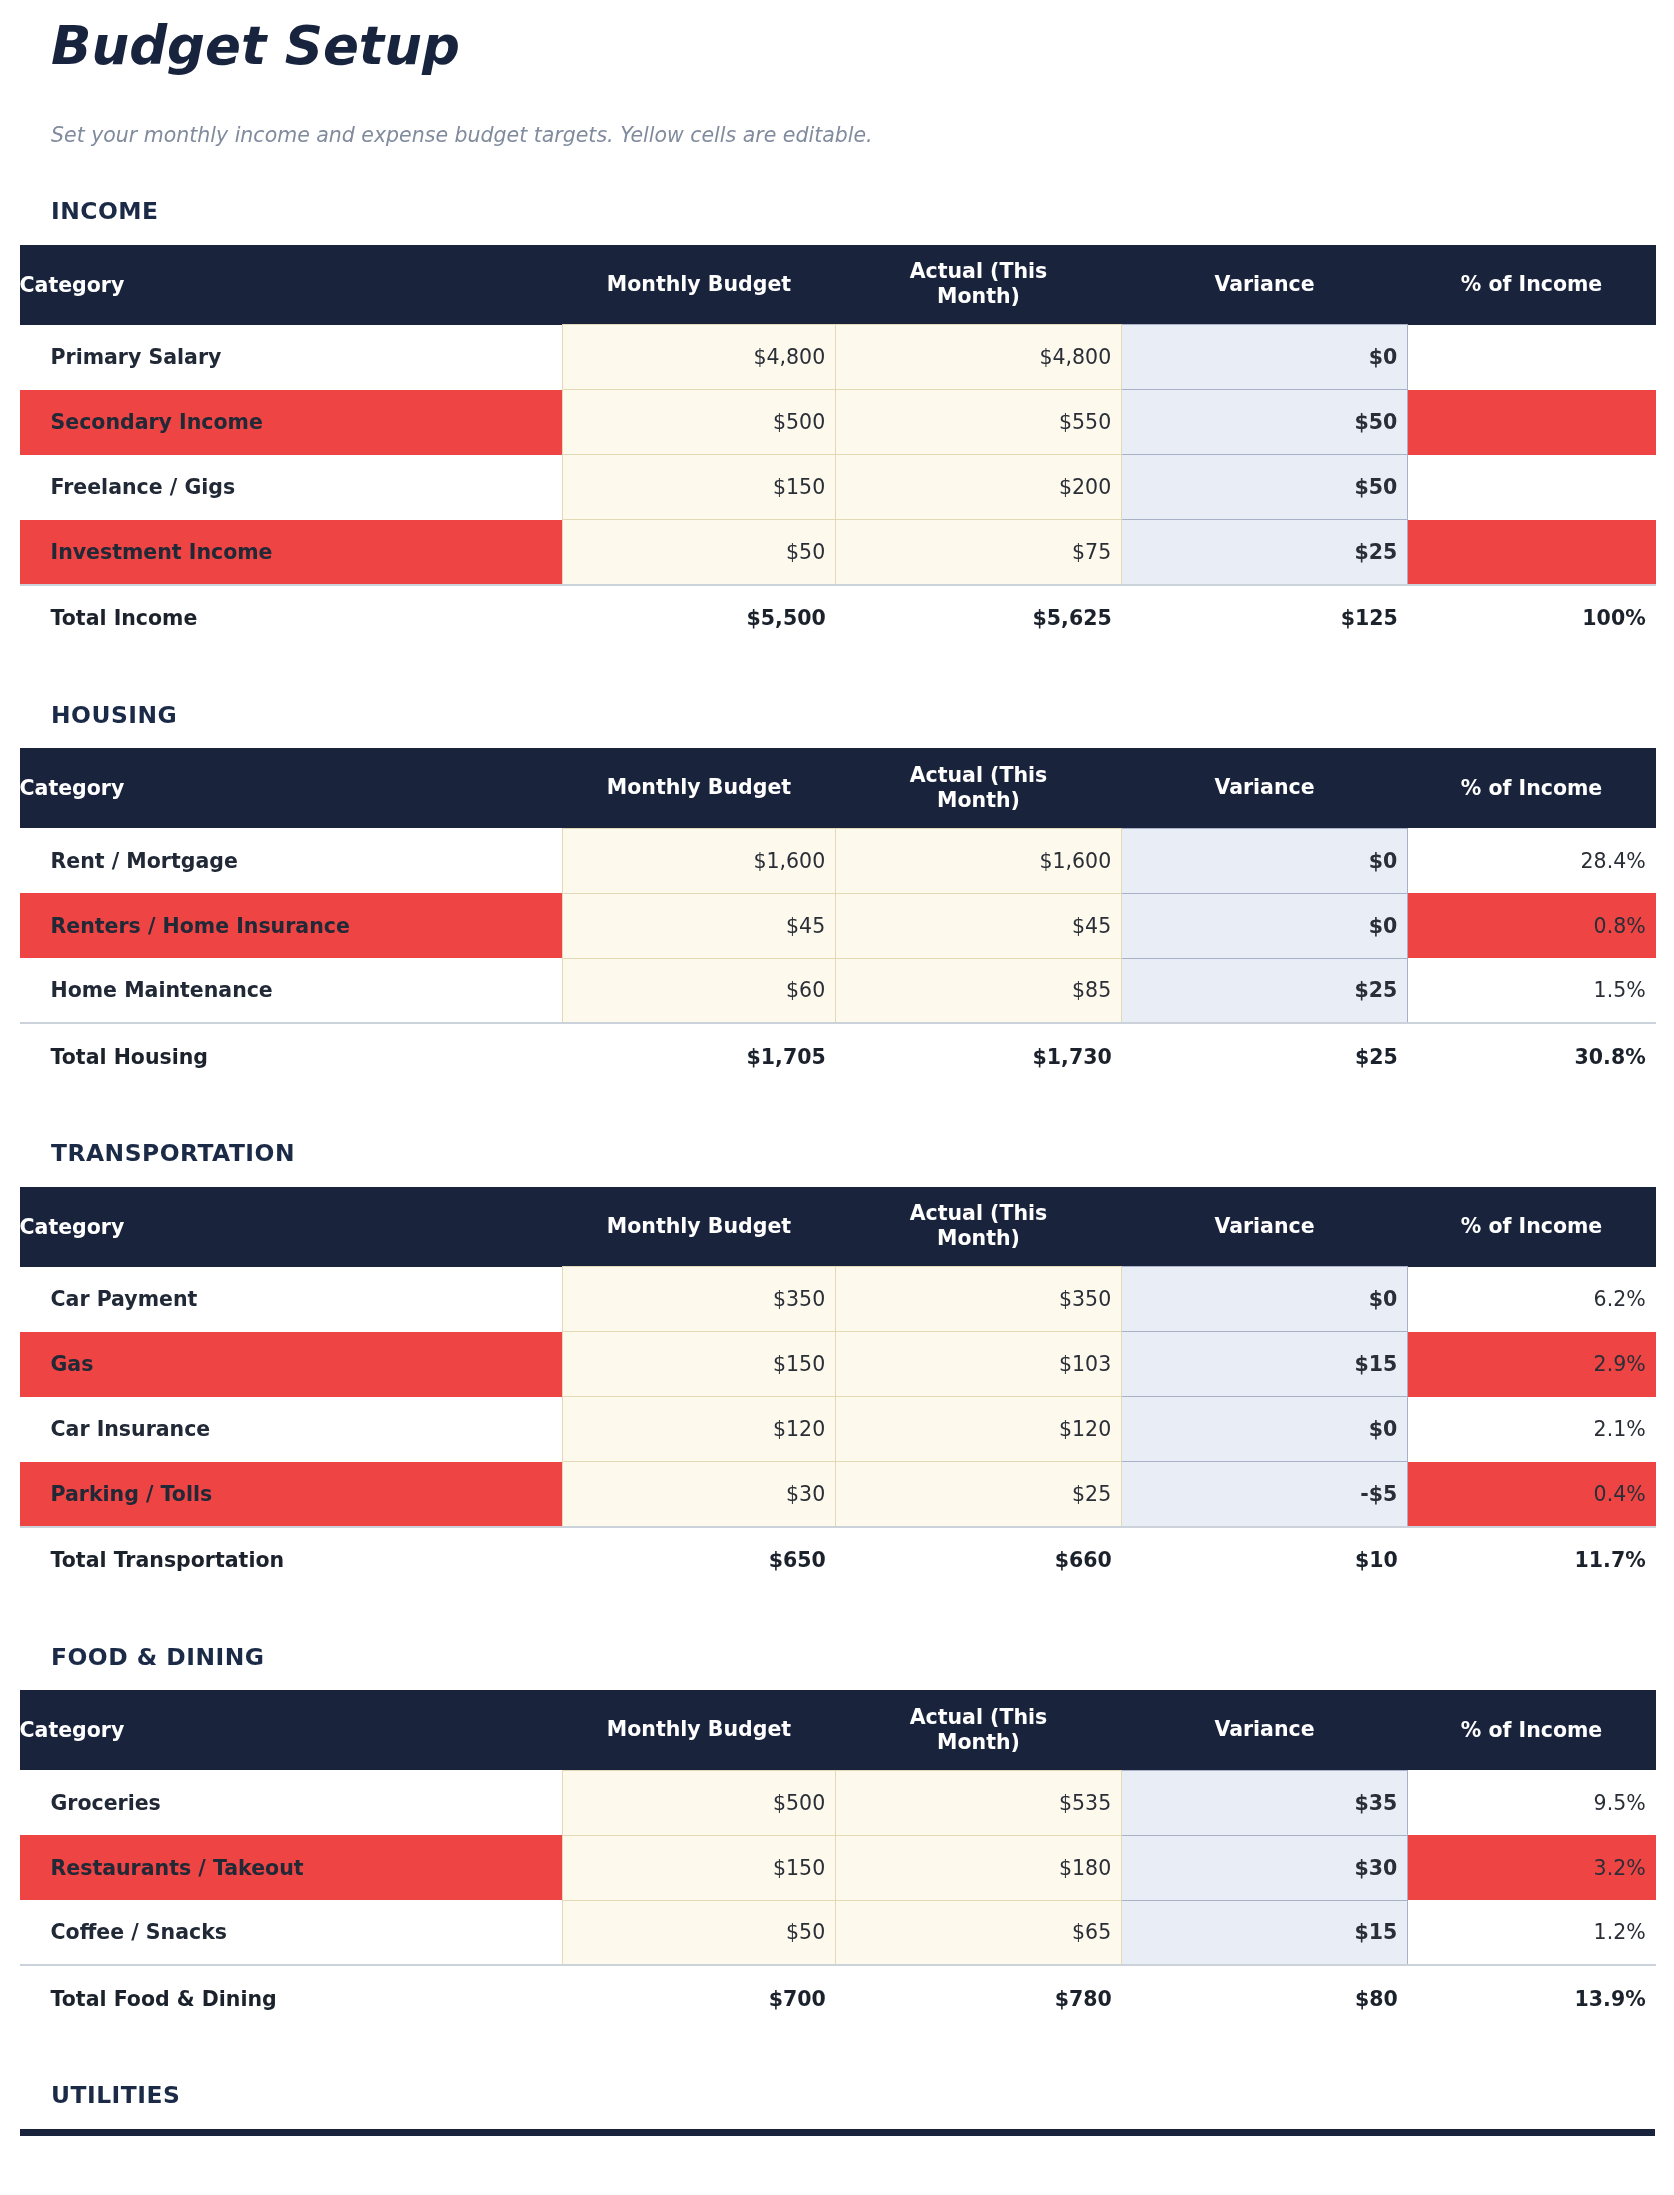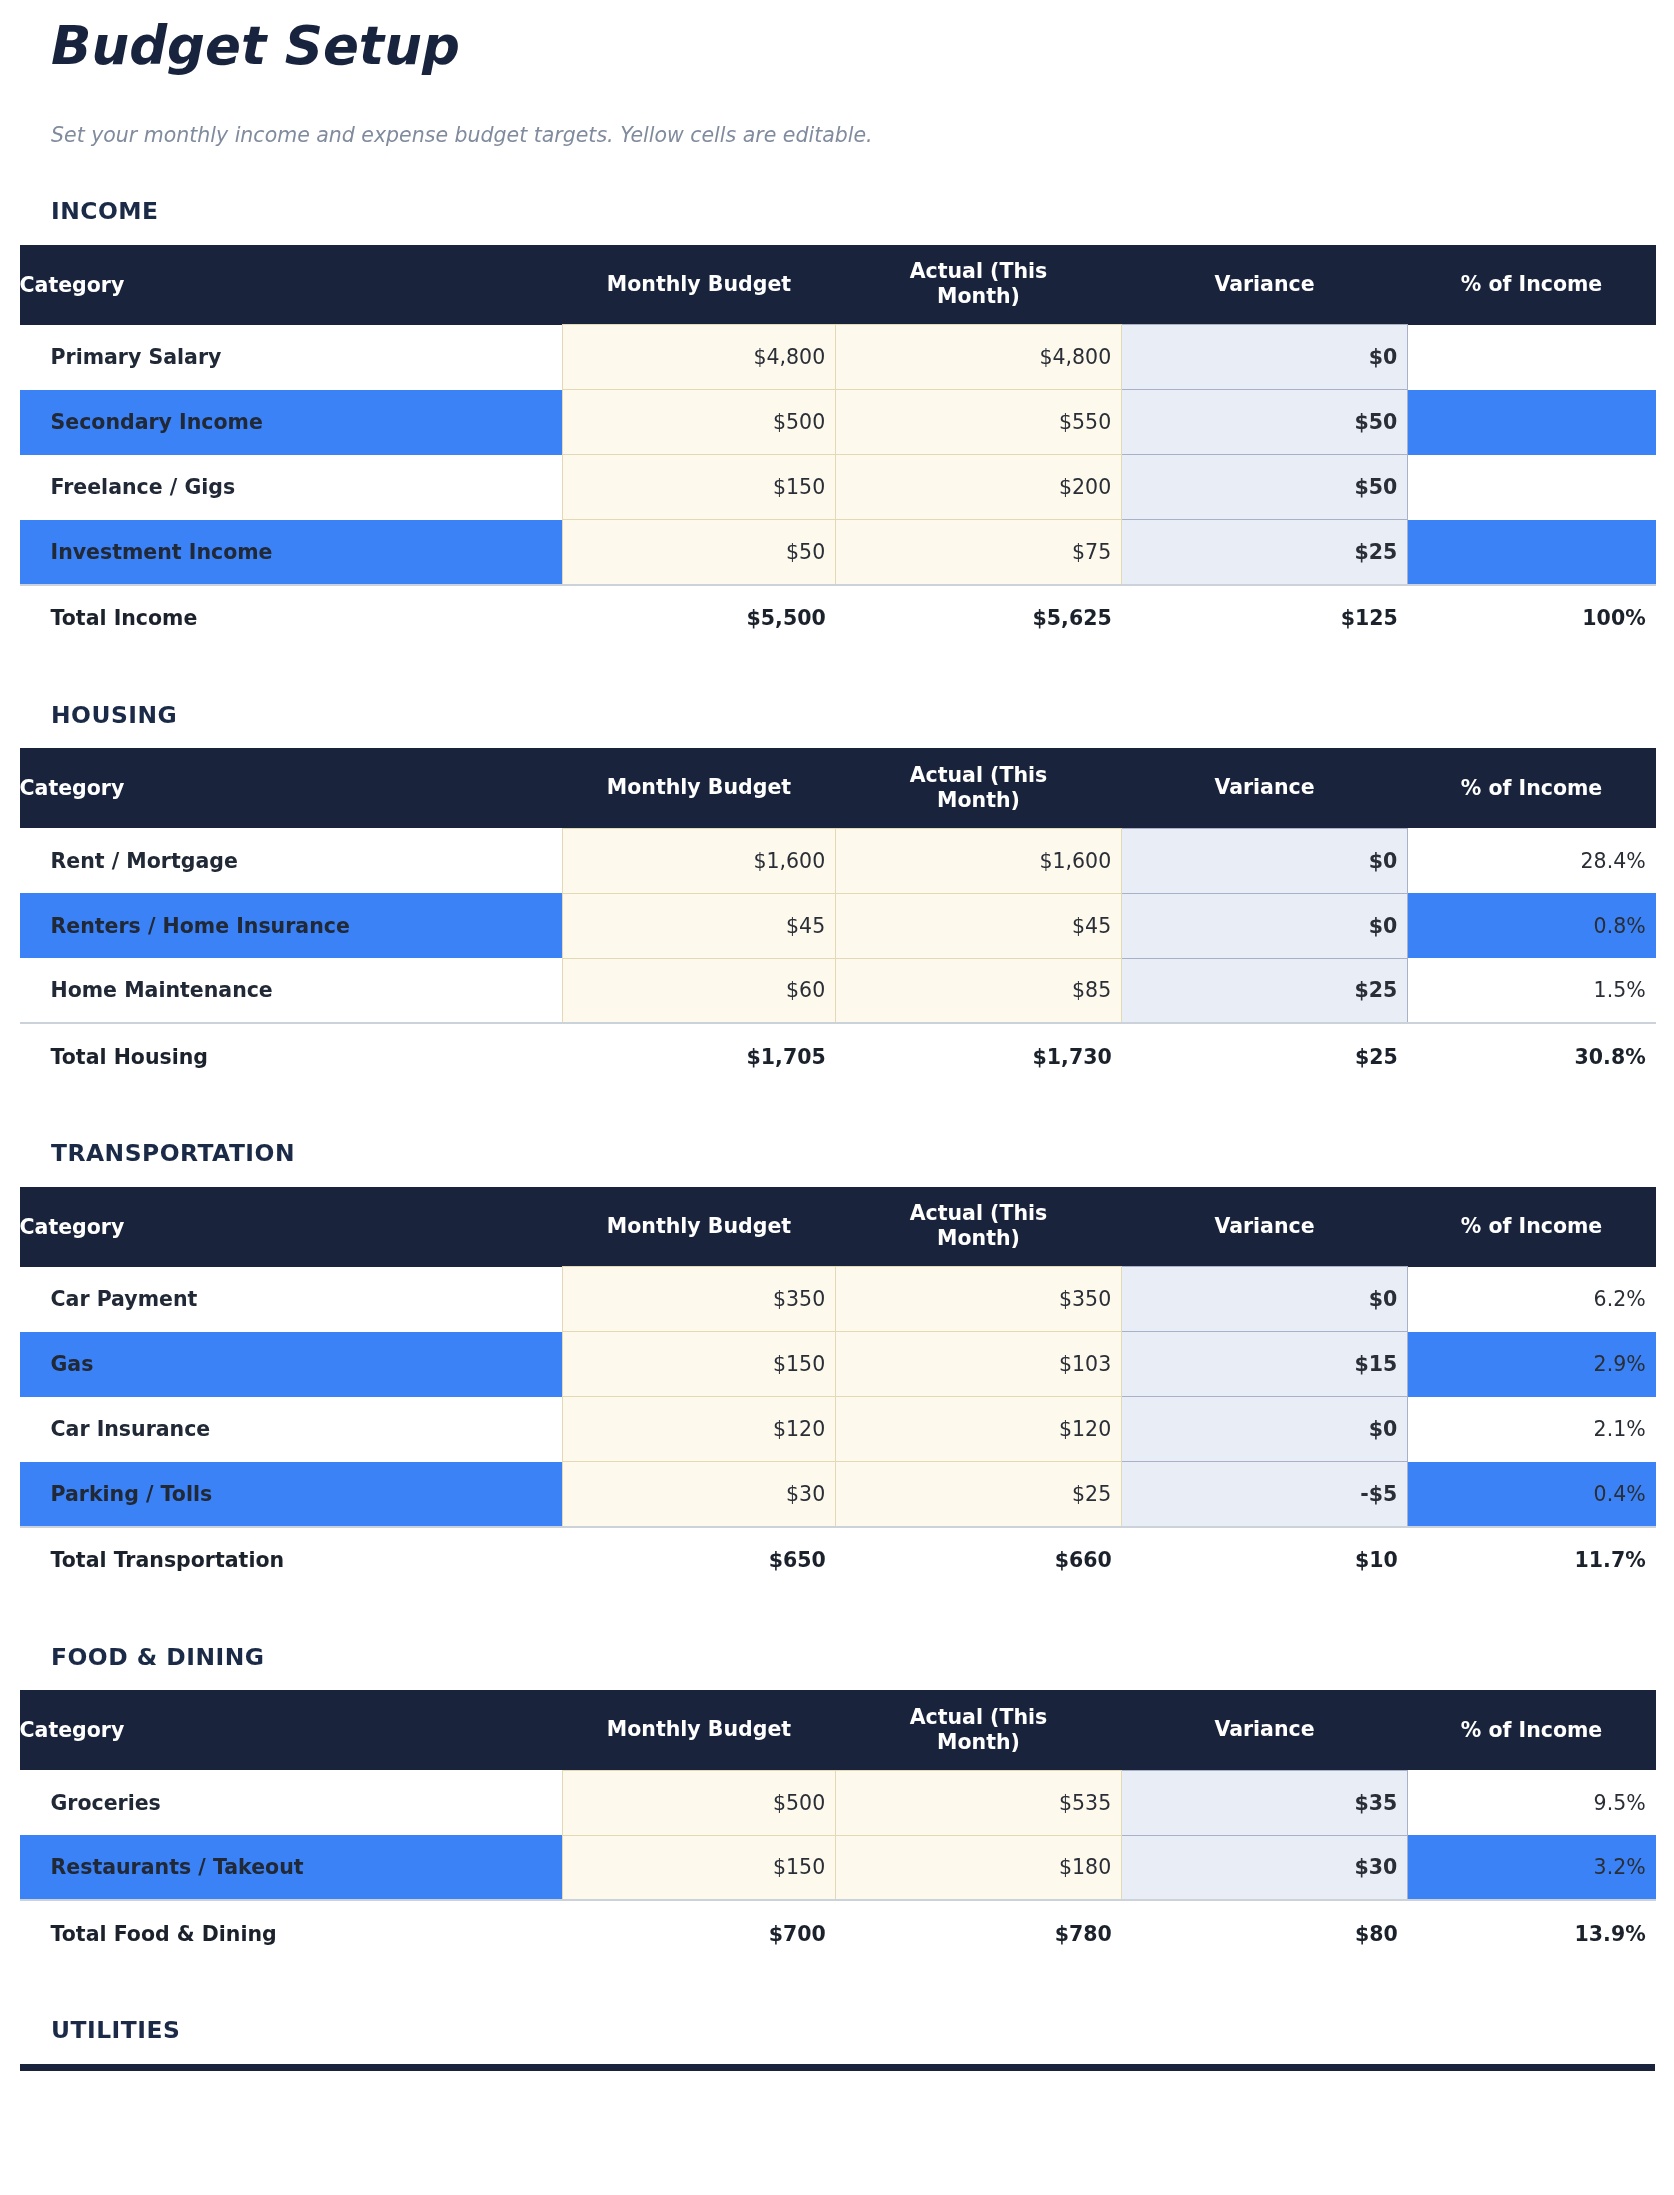--- a/index.html
+++ b/index.html
@@ -54,21 +54,21 @@
   thead th.col-cat {
     text-align: left;
   }
   .th-inner { display: inline-block; line-height: 25px; }
   .th-narrow { max-width: 146px; }
   tbody td {
     height: 65px;
     vertical-align: middle;
     background: #ffffff;
   }
-  tr.alt td { background: #3b82f6; }
+  tr.alt td { background: #ef4444; }
   td.cat {
     padding-left: 31px;
     font-weight: bold;
     color: #212836;
   }
   td.num {
     text-align: right;
     padding-right: 9.8px;
     color: #2a2e36;
   }
@@ -314,20 +314,27 @@
   </tr>
 
   <tr class="alt">
     <td class="cat">Restaurants / Takeout</td>
     <td class="num cell-yellow">$150</td>
     <td class="num cell-yellow">$180</td>
     <td class="num cell-var v-green">$30</td>
     <td class="num">3.2%</td>
   </tr>
 
+  <tr>
+    <td class="cat">Coffee / Snacks</td>
+    <td class="num cell-yellow">$50</td>
+    <td class="num cell-yellow">$65</td>
+    <td class="num cell-var v-green">$15</td>
+    <td class="num">1.2%</td>
+  </tr>
 
   <tr class="total-row">
     <td class="cat">Total Food &amp; Dining</td>
     <td class="num">$700</td>
     <td class="num">$780</td>
     <td class="num v-green">$80</td>
     <td class="num">13.9%</td>
   </tr>
 </tbody>
     </table>

